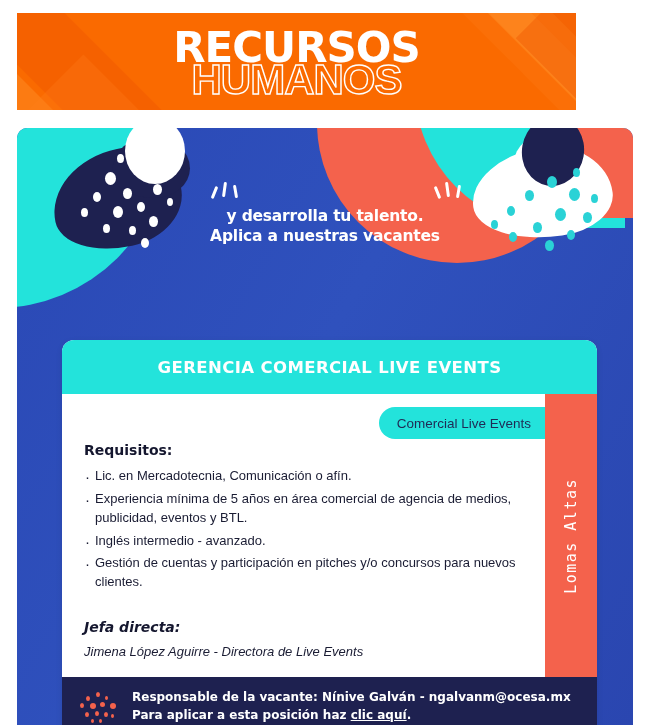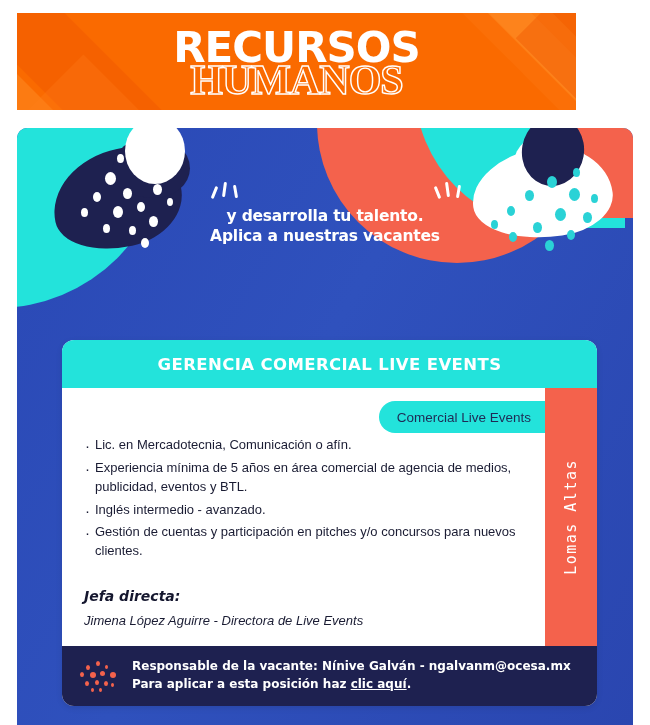--- a/index.html
+++ b/index.html
@@ -53,21 +53,21 @@
   .banner-line1 {
     display: block;
     font-family: "DejaVu Sans", sans-serif;
     font-weight: bold;
     font-size: 42px;
     letter-spacing: -1px;
     color: #ffffff;
   }
   .banner-line2 {
     display: block;
-    font-family: Liberation Serif, serif;
+    font-family: Liberation Sans, sans-serif;
     font-weight: bold;
     font-size: 42px;
     letter-spacing: -1px;
     color: transparent;
     -webkit-text-stroke: 1.4px #ffffff;
     margin-top: -2px;
   }
 
   
   .panel {
@@ -212,21 +212,21 @@
     left: 45px;
     top: 212px;
     width: 535px;
     border-radius: 12px;
     overflow: hidden;
     background: #ffffff;
     box-shadow: 0 2px 6px rgba(0,0,0,0.10);
   }
   .card-header {
     background: #23e3db;
-    height: 48px;
+    height: 54px;
     display: flex;
     align-items: center;
     justify-content: center;
     text-align: center;
   }
   .card-header-title {
     font-family: "DejaVu Sans", sans-serif;
     font-weight: bold;
     font-size: 16.5px;
     color: #ffffff;
@@ -429,20 +429,21 @@
       <div class="card-header">
         <div class="card-header-title">GERENCIA COMERCIAL LIVE EVENTS</div>
       </div>
 
       <div class="card-body-wrap">
         <div class="card-main">
 
           <div class="dept-tag">Comercial Live Events</div>
 
           <div class="card-content">
+            <div class="sec-title">Requisitos:</div>
             <ul class="req-list">
               <li>Lic. en Mercadotecnia, Comunicación o afín.</li>
               <li>Experiencia mínima de 5 años en área comercial de agencia de medios, publicidad, eventos y BTL.</li>
               <li>Inglés intermedio - avanzado.</li>
               <li>Gestión de cuentas y participación en pitches y/o concursos para nuevos clientes.</li>
             </ul>
 
             <div class="boss-block">
               <div class="sec-title">Jefa directa:</div>
               <div class="boss-name">Jimena López Aguirre - Directora de Live Events</div>

